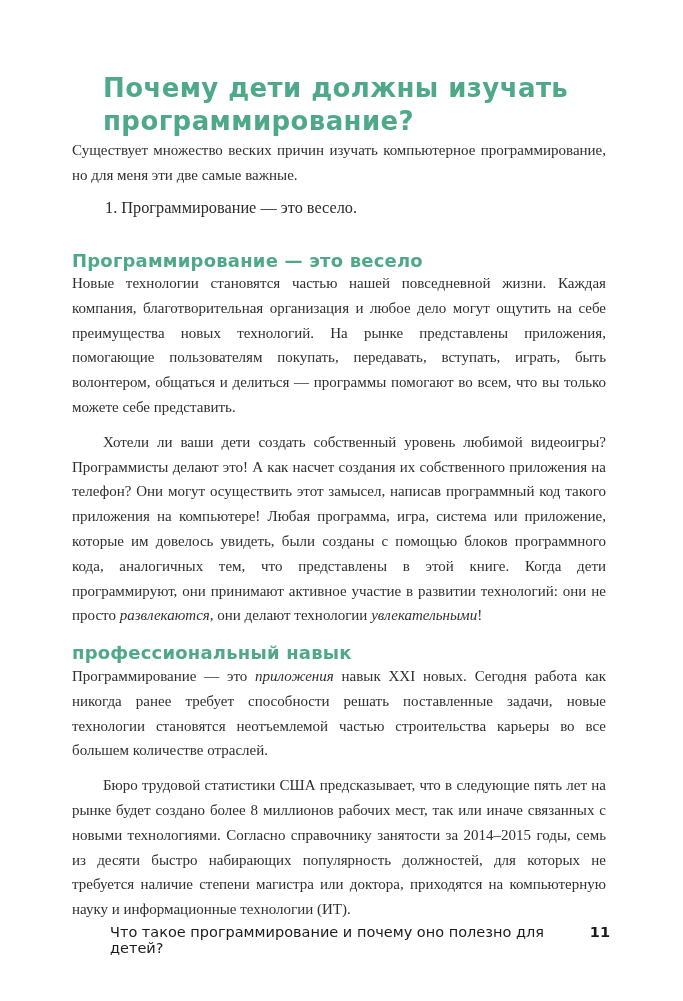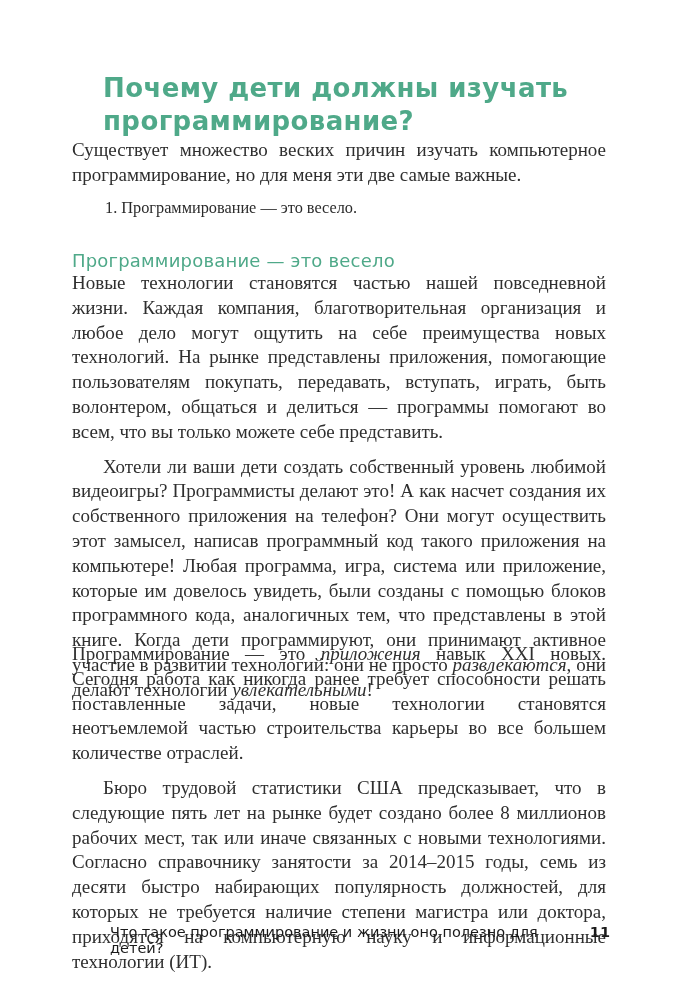--- a/index.html
+++ b/index.html
@@ -7,25 +7,25 @@
     width: 683px; height: 1001px; background: #ffffff; position: relative; overflow: hidden;
     font-family: "Liberation Serif", "DejaVu Serif", serif; color: #2b2b2b;
   }
   .page { position: absolute; left: 72px; top: 0; width: 534px; }
   .h1 {
     position: absolute; left: 72px; top: 72px; width: 540px;
     font-family: "DejaVu Sans", sans-serif; font-weight: bold; color: #4fa989;
     font-size: 26px; line-height: 33px; letter-spacing: 0.4px; margin-left: 31px;
   }
   .h2 {
-    font-family: "DejaVu Sans", sans-serif; font-weight: normal; color: #4fa989;
+    font-family: "DejaVu Sans", sans-serif; font-weight: bold; color: #4fa989;
     font-size: 18px; line-height: 22px; letter-spacing: 0.2px; margin: 0;
   }
   .p {
-    font-size: 19px; line-height: 24.8px; text-align: justify; margin: 0;
+    font-size: 15px; line-height: 24.8px; text-align: justify; margin: 0;
     color: #2f2f2f;
   }
   .indent { text-indent: 31px; }
   .list-item { font-size: 16.3px; line-height: 24.8px; padding-left: 33px; }
   .footer {
     position: absolute; left: 110px; top: 924px; width: 500px;
     font-family: "DejaVu Sans", sans-serif; font-size: 14.5px; color: #1a1a1a;
     display: flex; justify-content: space-between;
   }
   .footer .num { font-weight: bold; }
@@ -43,21 +43,21 @@
   <div style="height:8px"></div>
 </div>
 
 <div class="page" style="top:250px;">
   <h2 class="h2">Программирование — это весело</h2>
   <p class="p" style="margin-top:-1px">Новые технологии становятся частью нашей повседневной жизни. Каждая компания, благотворительная организация и любое дело могут ощутить на себе преимущества новых технологий. На рынке представлены приложения, помогающие пользователям покупать, передавать, вступать, играть, быть волонтером, общаться и делиться — программы помогают во всем, что вы только можете себе представить.</p>
   <p class="p indent" style="margin-top:10px"><span>Хотели ли ваши дети создать собственный уровень любимой видеоигры? Программисты делают это! А как насчет создания их собственного приложения на телефон? Они могут осуществить этот замысел, написав программный код такого приложения на компьютере! Любая программа, игра, система или приложение, которые им довелось увидеть, были созданы с помощью блоков программного кода, аналогичных тем, что представлены в этой книге. Когда дети программируют, они принимают активное участие в развитии технологий: они не просто </span><em>развлекаются</em><span>, они делают технологии </span><em>увлекательными</em><span>!</span></p>
 </div>
 
 <div class="page" style="top:620px;">
-  <h2 class="h2"><br></h2>
+  <h2 class="h2"><br><span>профессиональный навык</span></h2>
   <p class="p"><span>Программирование — это </span><em>приложения</em><span> навык XXI новых. Сегодня работа как никогда ранее требует способности решать поставленные задачи, новые технологии становятся неотъемлемой частью строительства карьеры во все большем количестве отраслей.</span></p>
   <p class="p indent" style="margin-top:10px">Бюро трудовой статистики США предсказывает, что в следующие пять лет на рынке будет создано более 8 миллионов рабочих мест, так или иначе связанных с новыми технологиями. Согласно справочнику занятости за 2014–2015 годы, семь из десяти быстро набирающих популярность должностей, для которых не требуется наличие степени магистра или доктора, приходятся на компьютерную науку и информационные технологии (ИТ).</p>
 </div>
 
 <div class="footer">
-  <span>Что такое программирование и жизни оно полезно для детей?</span>
+  <span>Что такое программирование и почему оно полезно для детей?</span>
   <span class="num">11</span>
 </div>
 
 </body></html>

